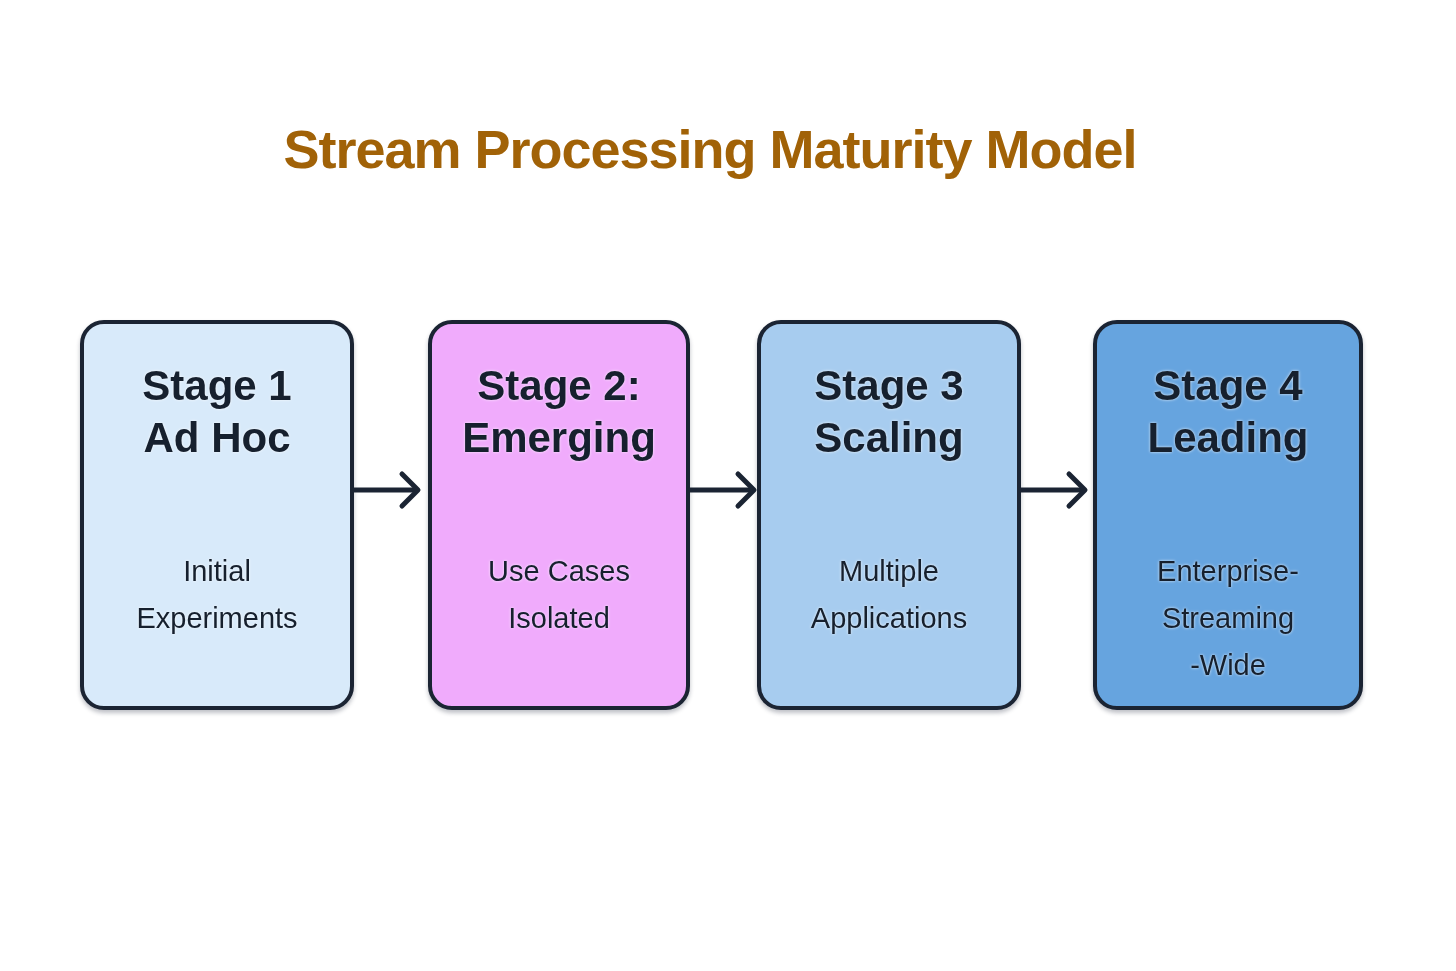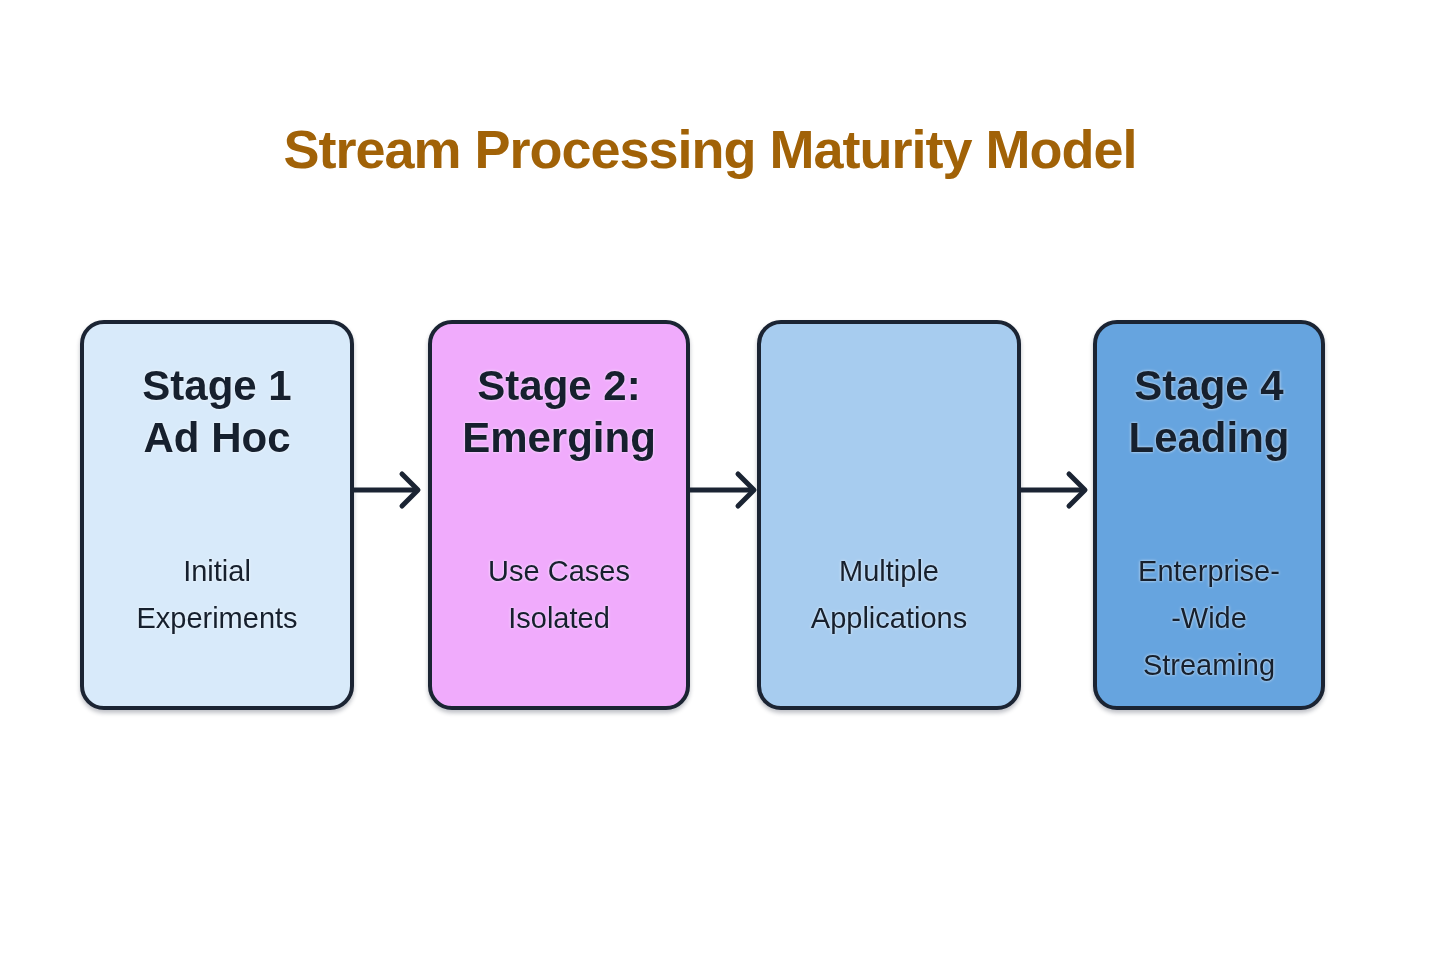--- a/index.html
+++ b/index.html
@@ -28,21 +28,21 @@
     border: 4px solid #1b2433;
     border-radius: 24px;
     box-shadow: 0 3px 4px rgba(20, 30, 50, 0.28);
     color: #16202e;
     text-align: center;
     text-shadow: 0 0 3px rgba(255,255,255,0.85);
   }
   .stage-box.s1 { left: 80px;   width: 274px; }
   .stage-box.s2 { left: 428px;  width: 262px; }
   .stage-box.s3 { left: 757px;  width: 264px; }
-  .stage-box.s4 { left: 1093px; width: 232px; }
+  .stage-box.s4 { left: 1093px; width: 270px; }
   .stage-heading {
     margin-top: 36px;
     font-size: 42px;
     font-weight: 700;
     line-height: 52px;
   }
   .stage-body {
     position: absolute;
     top: 224px; left: 0; right: 0;
     font-size: 29px;
@@ -95,36 +95,40 @@
 </div>
 
 <div class="flow-arrow a2">
   <svg viewBox="0 0 74 44" xmlns="http://www.w3.org/2000/svg">
     <line x1="0" y1="22" x2="64" y2="22" stroke="#1b2433" stroke-width="5"></line>
     <polyline points="50,6 66,22 50,38" fill="none" stroke="#1b2433" stroke-width="5" stroke-linecap="round" stroke-linejoin="round"></polyline>
   </svg>
 </div>
 
 <div class="stage-box s3" style="background-color: rgb(167, 204, 239);">
+  <div class="stage-heading">
+    <span>Stage 3</span>
+    <span>Scaling</span>
+  </div>
   <div class="stage-body">
     <span>Multiple</span>
     <span>Applications</span>
   </div>
 </div>
 
 <div class="flow-arrow a3">
   <svg viewBox="0 0 74 44" xmlns="http://www.w3.org/2000/svg">
     <line x1="0" y1="22" x2="64" y2="22" stroke="#1b2433" stroke-width="5"></line>
     <polyline points="50,6 66,22 50,38" fill="none" stroke="#1b2433" stroke-width="5" stroke-linecap="round" stroke-linejoin="round"></polyline>
   </svg>
 </div>
 
 <div class="stage-box s4" style="background-color: rgb(102, 164, 223);">
   <div class="stage-heading">
     <span>Stage 4</span>
     <span>Leading</span>
   </div>
   <div class="stage-body">
     <span>Enterprise-</span>
+    <span>Streaming</span>
     <span>-Wide</span>
-    <span>Streaming</span>
   </div>
 </div>
 
 </body></html>

